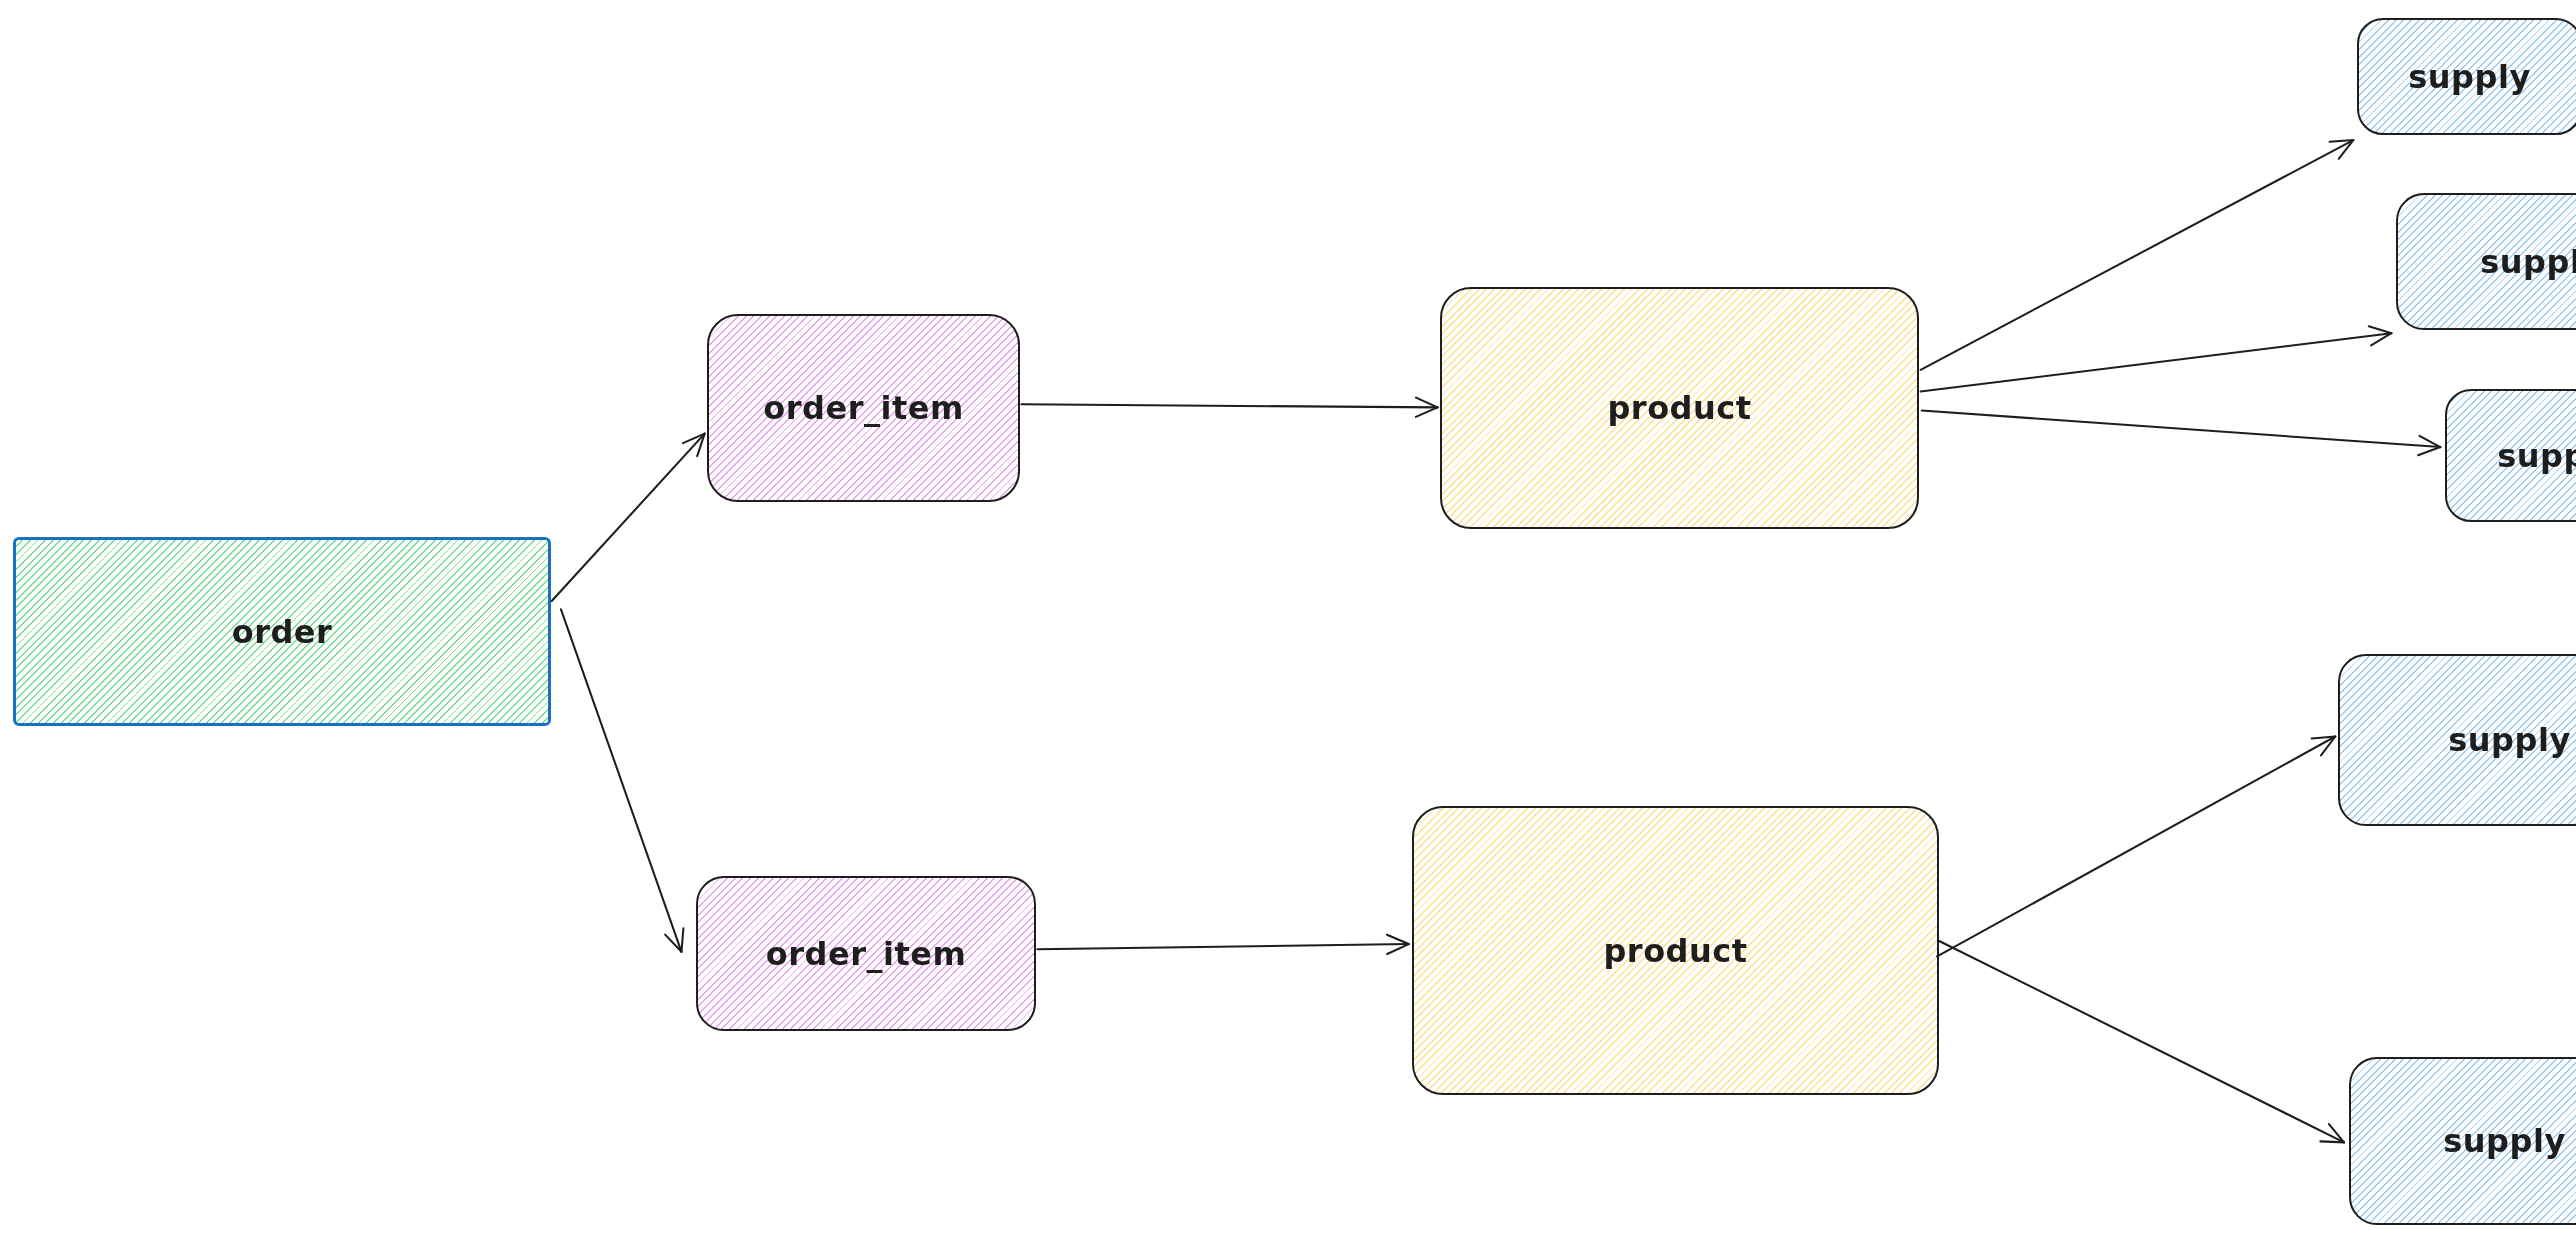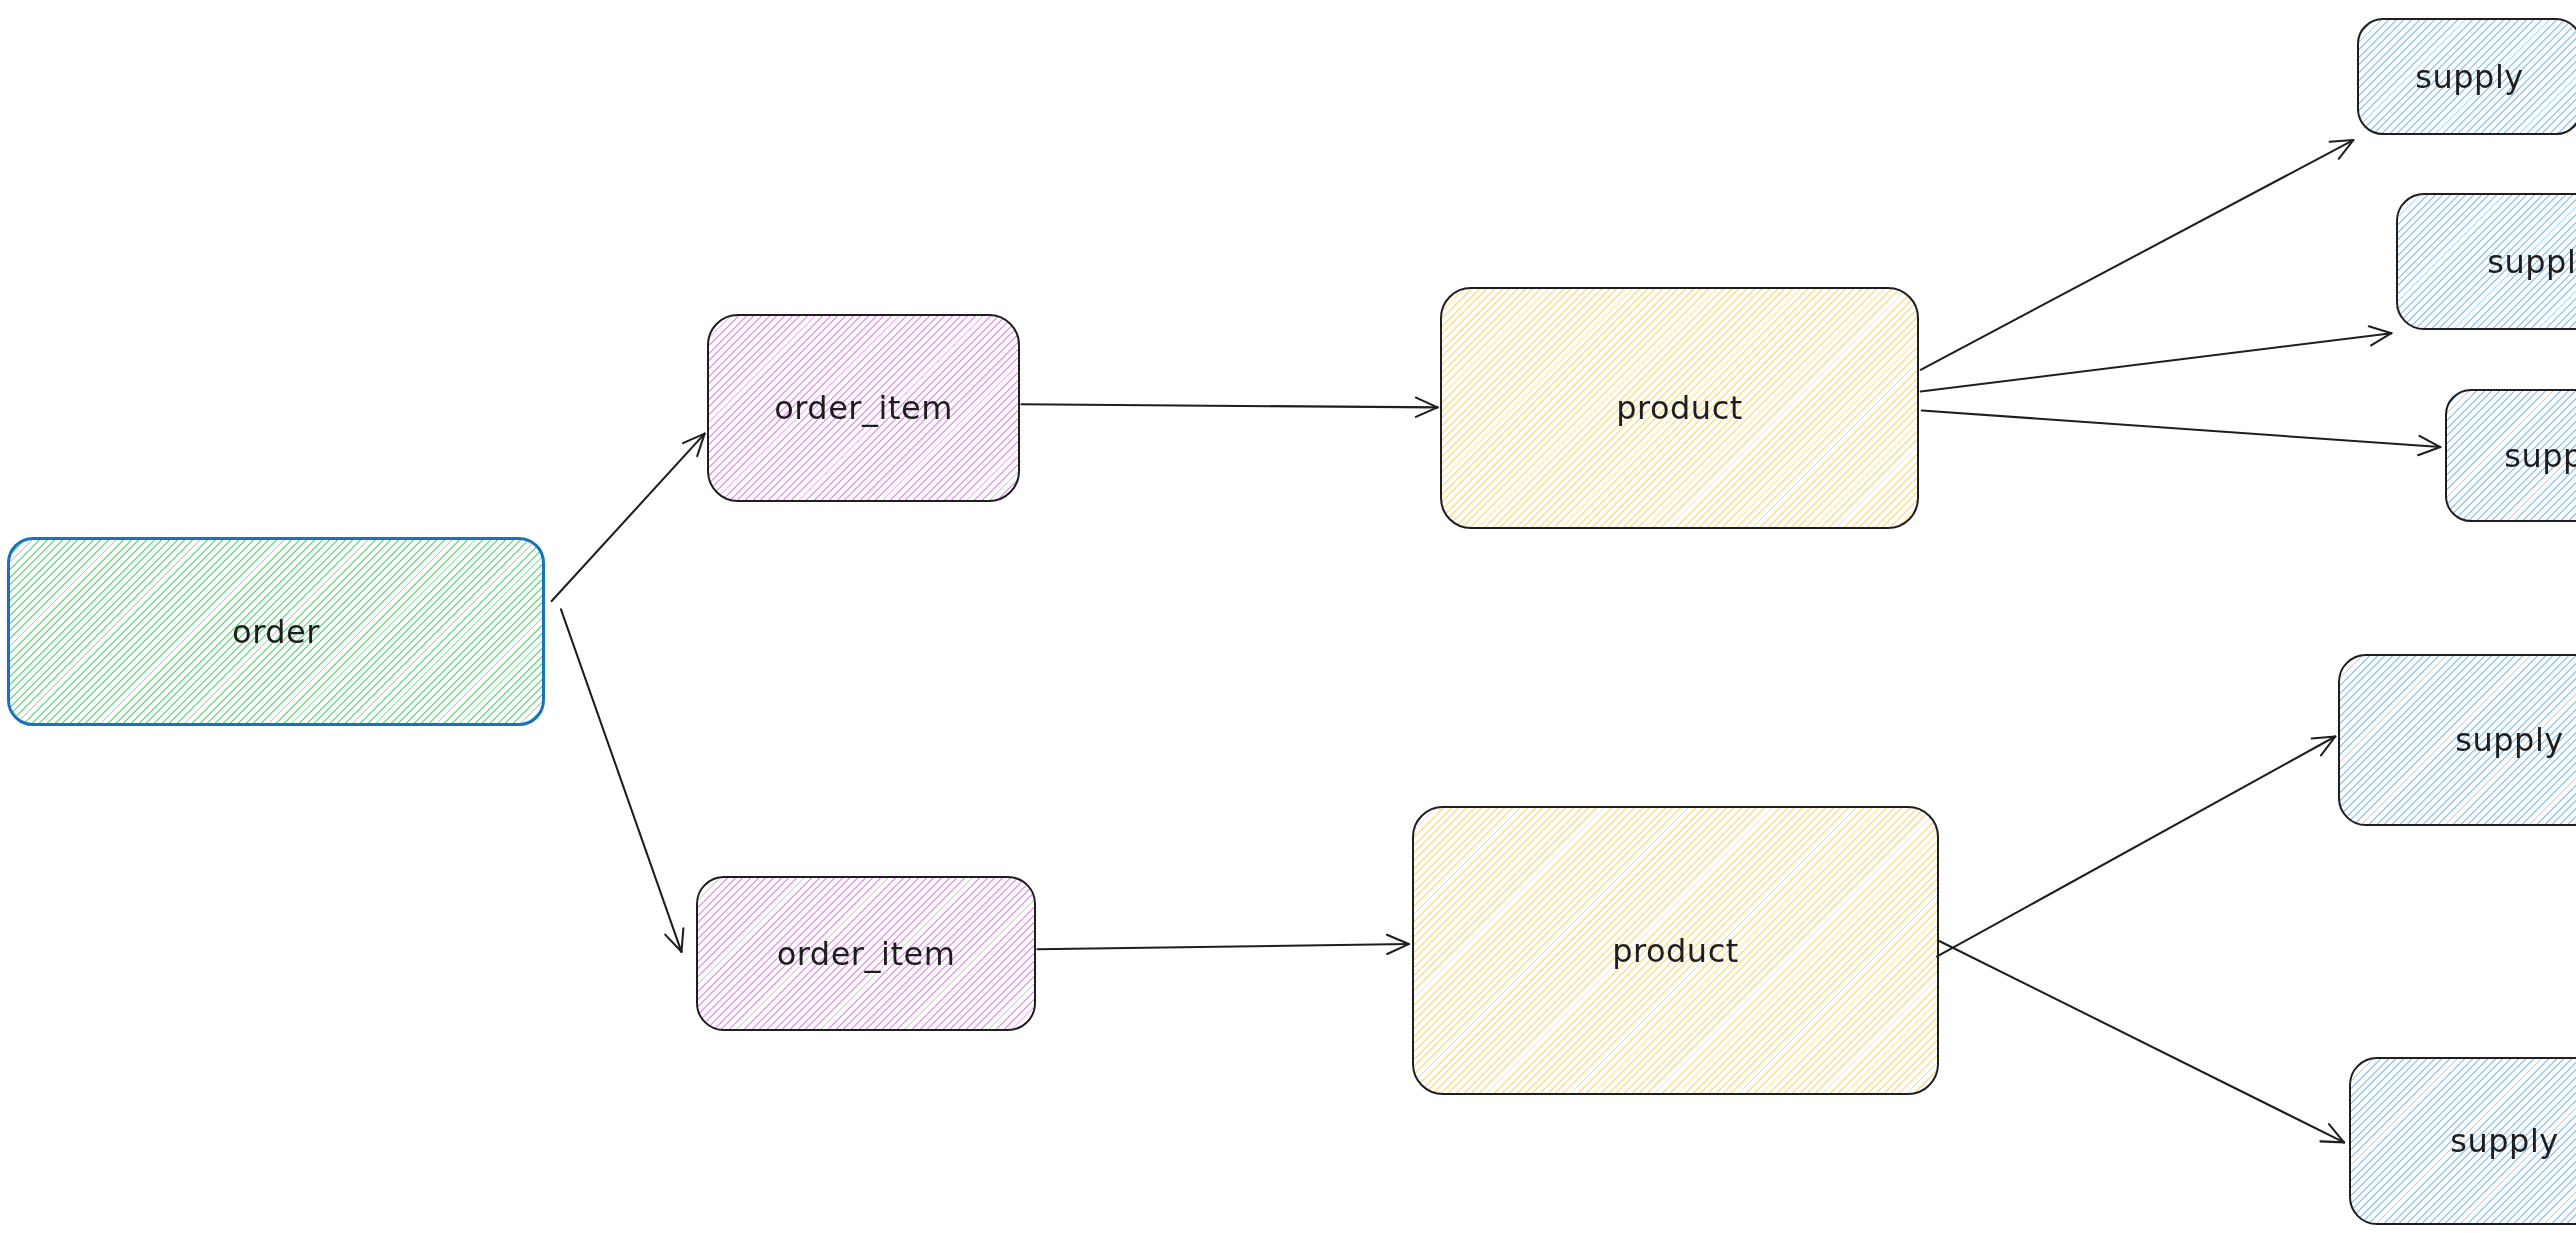--- a/index.html
+++ b/index.html
@@ -28,21 +28,21 @@
   }
   .node {
     position: absolute;
     box-sizing: border-box;
     display: flex;
     align-items: center;
     justify-content: center;
     background-color: #ffffff;
   }
   .node-label {
-    font-weight: 400;
+    font-weight: 700;
     color: #1e1e1e;
     letter-spacing: 0.5px;
     white-space: nowrap;
     user-select: none;
   }
 </style>
 </head>
 <body>
 
 <div class="canvas" id="canvas" style="width: 2700px; height: 1233px; background: rgb(255, 255, 255);">
@@ -87,21 +87,21 @@
         <line x1="4505.303810378116" y1="1466.7276609713804" x2="4533" y2="1430" stroke="#1e1e1e" stroke-width="4" stroke-linecap="round"></line>
         <line x1="4487.16482295498" y1="1433.890571327155" x2="4533" y2="1430" stroke="#1e1e1e" stroke-width="4" stroke-linecap="round"></line>
       </g>
       <g>
         <line x1="3764" y1="1827" x2="4550" y2="2218" stroke="#1e1e1e" stroke-width="4" stroke-linecap="round"></line>
         <line x1="4504.039816109245" y1="2216.0864962168907" x2="4550" y2="2218" stroke="#1e1e1e" stroke-width="4" stroke-linecap="round"></line>
         <line x1="4520.748163211221" y1="2182.4988726308216" x2="4550" y2="2218" stroke="#1e1e1e" stroke-width="4" stroke-linecap="round"></line>
       </g>
     </svg>
   <div id="node-layer">
-      <div class="node" style="left: 7px; top: 537px; width: 538px; height: 189px; border: 3.1px solid rgb(25, 113, 194); border-radius: 26px; background-image: repeating-linear-gradient(135deg, rgba(0, 0, 0, 0) 0px, rgba(0, 0, 0, 0) 4.1px, rgb(120, 224, 143) 4.1px, rgb(120, 224, 143) 5.4px);">
+      <div class="node" style="left: 13px; top: 537px; width: 538px; height: 189px; border: 3.1px solid rgb(25, 113, 194); border-radius: 6px; background-image: repeating-linear-gradient(135deg, rgba(0, 0, 0, 0) 0px, rgba(0, 0, 0, 0) 4.1px, rgb(120, 224, 143) 4.1px, rgb(120, 224, 143) 5.4px);">
         <span class="node-label" style="font-size: 32px; color: rgb(30, 30, 30);">order</span>
       </div>
       <div class="node" style="left: 707px; top: 314px; width: 313px; height: 188px; border: 2.6px solid rgb(30, 30, 30); border-radius: 31px; background-image: repeating-linear-gradient(135deg, rgba(0, 0, 0, 0) 0px, rgba(0, 0, 0, 0) 4.1px, rgb(232, 162, 240) 4.1px, rgb(232, 162, 240) 5.4px);">
         <span class="node-label" style="font-size: 32px; color: rgb(30, 30, 30);">order_item</span>
       </div>
       <div class="node" style="left: 696px; top: 876px; width: 340px; height: 155px; border: 2.6px solid rgb(30, 30, 30); border-radius: 28px; background-image: repeating-linear-gradient(135deg, rgba(0, 0, 0, 0) 0px, rgba(0, 0, 0, 0) 4.1px, rgb(232, 162, 240) 4.1px, rgb(232, 162, 240) 5.4px);">
         <span class="node-label" style="font-size: 32px; color: rgb(30, 30, 30);">order_item</span>
       </div>
       <div class="node" style="left: 1440px; top: 287px; width: 479px; height: 242px; border: 2.6px solid rgb(30, 30, 30); border-radius: 31px; background-image: repeating-linear-gradient(135deg, rgba(0, 0, 0, 0) 0px, rgba(0, 0, 0, 0) 4.1px, rgb(255, 223, 142) 4.1px, rgb(255, 223, 142) 5.4px);">
         <span class="node-label" style="font-size: 32px; color: rgb(30, 30, 30);">product</span>

